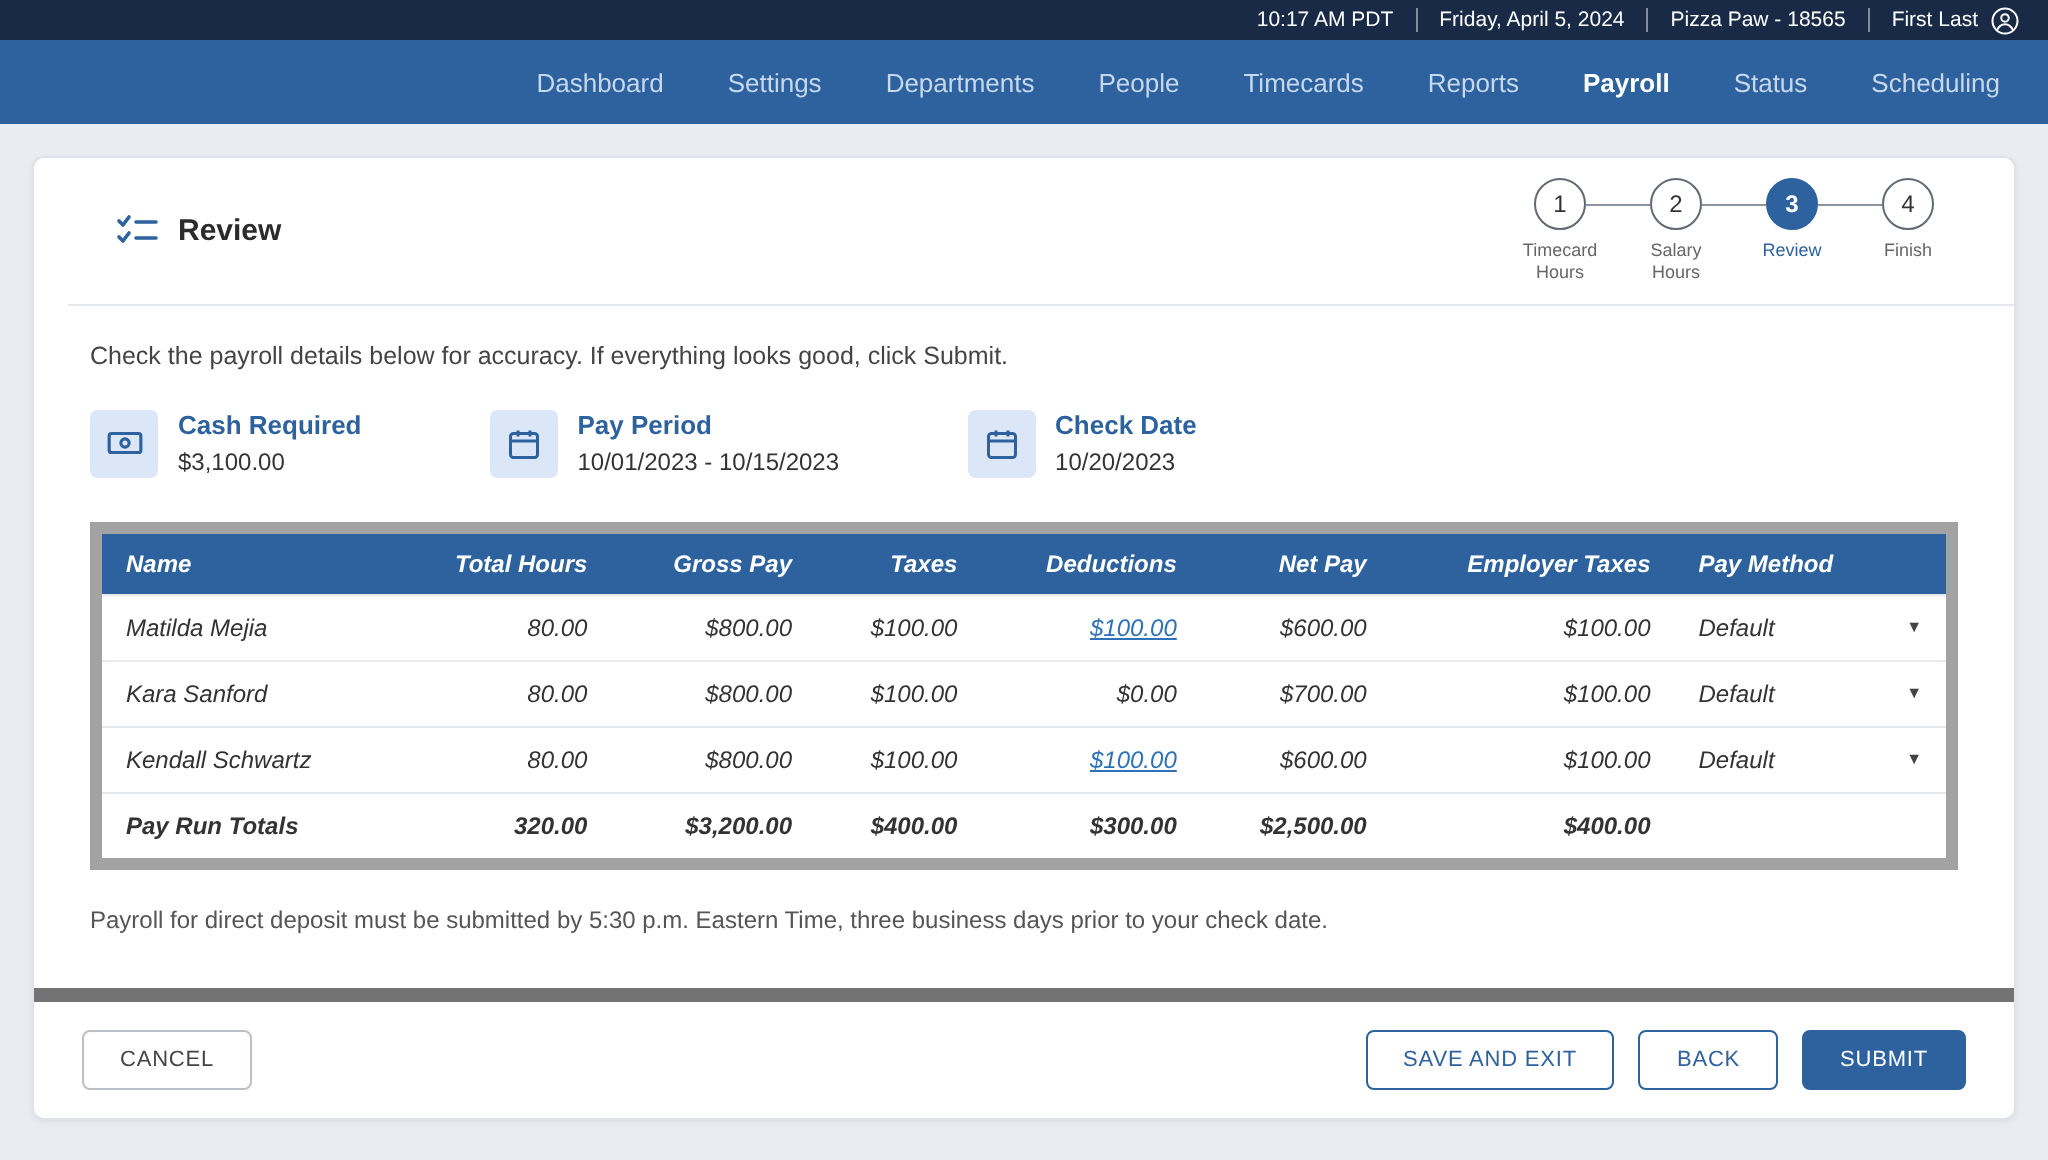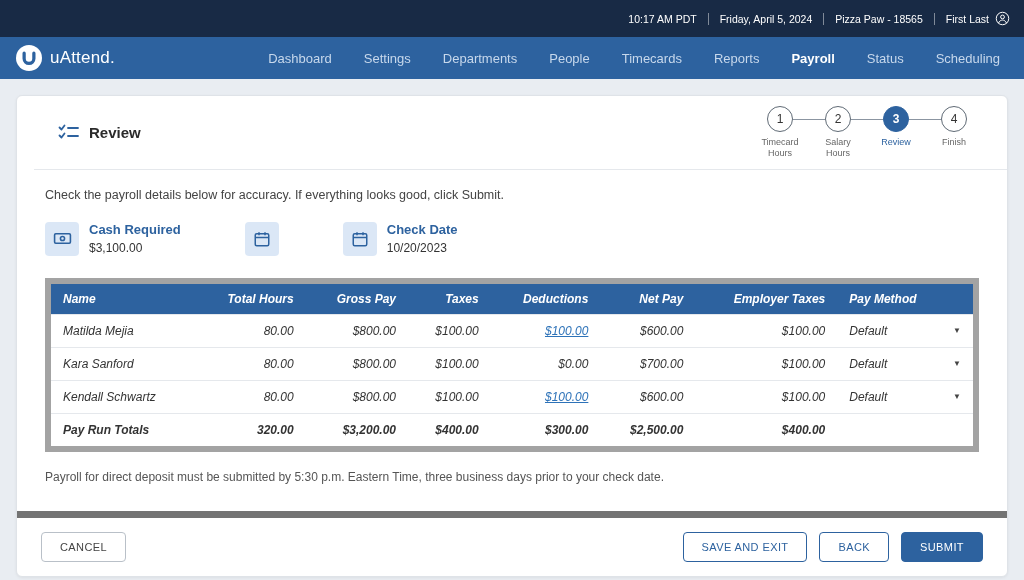--- a/index.html
+++ b/index.html
@@ -1,20 +1,20 @@
 <!DOCTYPE html>
 <html><head>
 <meta charset="utf-8">
 <style>
   * { box-sizing: border-box; margin: 0; padding: 0; }
   html,body { width:1024px; height:580px; overflow:hidden; }
   body { font-family:"Liberation Sans", sans-serif; background:#e9edf2; }
 
   
-  .topbar { height:37px; background:#182a45; color:#fff; display:flex; align-items:center;
+  .topbar { height:20px; background:#182a45; color:#fff; display:flex; align-items:center;
             justify-content:flex-end; padding:0 14px; font-size:10.5px; }
   .tb-sep { width:1px; height:12px; background:rgba(255,255,255,.45); margin:0 11px; }
   .tb-user { display:flex; align-items:center; gap:6px; cursor:pointer; }
 
   
   .navbar { height:42px; background:#2d629f; display:flex; align-items:center; padding:0 16px; }
   .brand { display:flex; align-items:center; gap:8px; cursor:pointer; }
   .brand-name { color:#fff; font-size:17px; font-weight:500; letter-spacing:.2px; }
   .nav-items { margin-left:auto; display:flex; gap:32px; align-items:center; padding-right:8px; }
   .nav-item { color:#c7d8ec; font-size:13px; text-decoration:none; cursor:pointer; }
@@ -86,27 +86,20 @@
     <span>First Last</span>
     <svg width="15" height="15" viewBox="0 0 24 24" fill="none" stroke="#fff" stroke-width="1.6">
       <circle cx="12" cy="12" r="10"></circle>
         <circle cx="12" cy="9.5" r="3"></circle>
         <path d="M5.5 19.5c1.5-3.5 4-5 6.5-5s5 1.5 6.5 5"></path>
     </svg>
   </span>
 </div>
 
 <div class="navbar">
-  <div class="brand">
-    <svg width="26" height="26" viewBox="0 0 24 24">
-      <circle cx="12" cy="12" r="12" fill="#fff"></circle>
-      <path d="M7.5 7.5 v5 a4.5 4.5 0 0 0 9 0 v-5" stroke="#2d629f" stroke-width="3" fill="none" stroke-linecap="round"></path>
-    </svg>
-    <span class="brand-name">uAttend.</span>
-  </div>
   <nav class="nav-items">
       <a class="nav-item">Dashboard</a>
       <a class="nav-item">Settings</a>
       <a class="nav-item">Departments</a>
       <a class="nav-item">People</a>
       <a class="nav-item">Timecards</a>
       <a class="nav-item">Reports</a>
       <a class="nav-item active">Payroll</a>
       <a class="nav-item">Status</a>
       <a class="nav-item">Scheduling</a>
@@ -165,20 +158,24 @@
       </div>
       <div class="sum-item">
         <div class="sum-icon">
           <svg width="18" height="18" viewBox="0 0 24 24" fill="none" stroke="#2d629f" stroke-width="2">
             <rect x="3" y="5" width="18" height="16" rx="2"></rect>
               <line x1="3" y1="10" x2="21" y2="10"></line>
               <line x1="8" y1="3" x2="8" y2="7"></line>
               <line x1="16" y1="3" x2="16" y2="7"></line>
           </svg>
         </div>
+        <div>
+          <div class="sum-label">Pay Period</div>
+          <div class="sum-value">10/01/2023 - 10/15/2023</div>
+        </div>
       </div>
       <div class="sum-item">
         <div class="sum-icon">
           <svg width="18" height="18" viewBox="0 0 24 24" fill="none" stroke="#2d629f" stroke-width="2">
             <rect x="3" y="5" width="18" height="16" rx="2"></rect>
               <line x1="3" y1="10" x2="21" y2="10"></line>
               <line x1="8" y1="3" x2="8" y2="7"></line>
               <line x1="16" y1="3" x2="16" y2="7"></line>
           </svg>
         </div>

